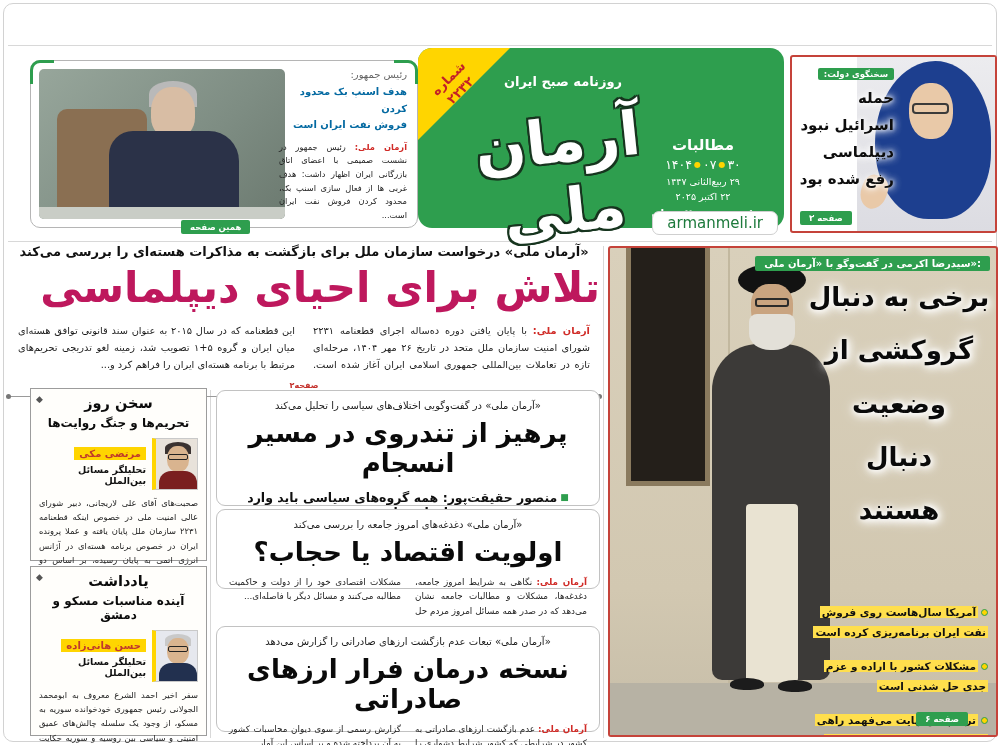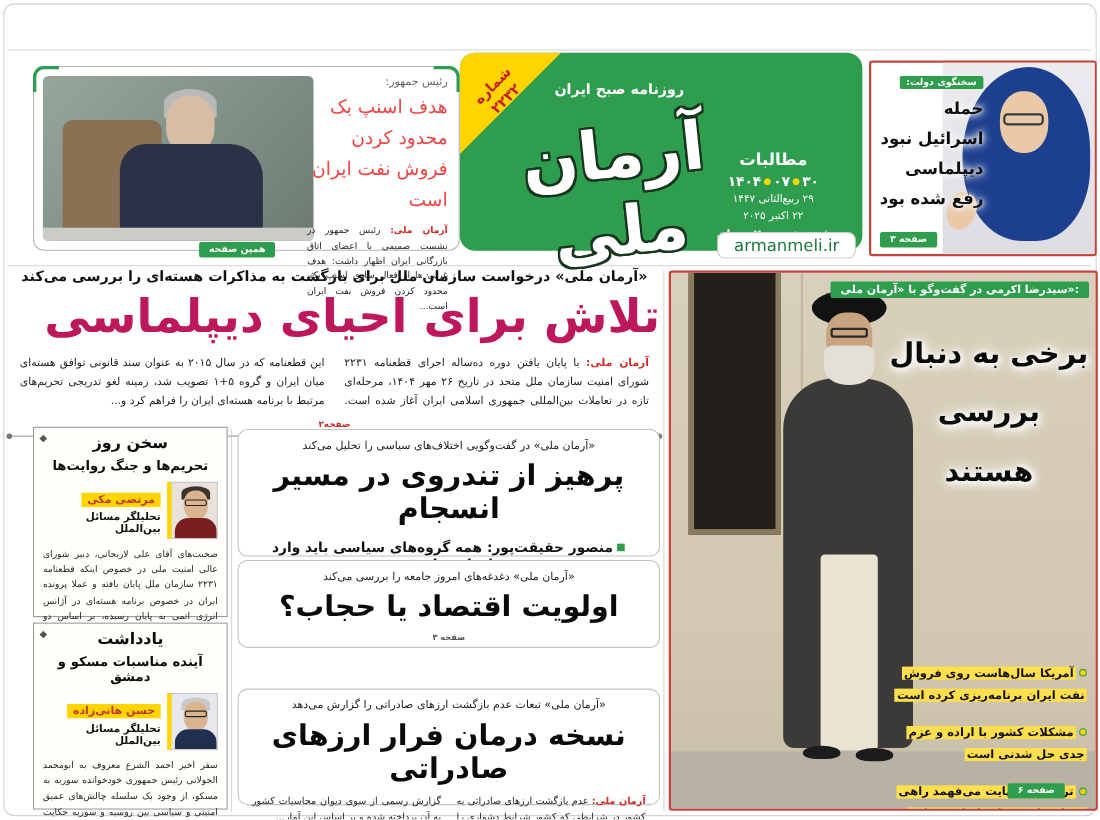--- a/index.html
+++ b/index.html
@@ -12,41 +12,41 @@
 
   
   .masthead { position:absolute; left:418px; top:48px; width:366px; height:180px; background:#2e9e4e; border-radius:14px; }
   .issue-corner { position:absolute; left:0; top:0; width:92px; height:92px; background:#ffd500; clip-path:polygon(0 0,100% 0,0 100%); border-top-left-radius:14px; }
   .issue-text { position:absolute; left:2px; top:20px; width:70px; transform:rotate(-45deg); color:#c32127; font-weight:bold; text-align:center; font-size:13px; line-height:1.3; }
   .tagline { position:absolute; top:26px; left:60px; width:170px; text-align:center; color:#fff; font-size:13px; font-weight:bold; }
   .logo { position:absolute; left:0; right:80px; top:58px; text-align:center; color:#fff; font-size:60px; font-weight:bold; transform:rotate(-6deg);
           text-shadow:-2px 0 #17351f, 2px 0 #17351f, 0 -2px #17351f, 0 2px #17351f, -2px -2px #17351f, 2px 2px #17351f, -2px 2px #17351f, 2px -2px #17351f; }
   .dateblock { position:absolute; right:6px; top:88px; width:150px; text-align:center; color:#fff; }
   .weekday { font-size:15px; font-weight:bold; margin-bottom:3px; }
-  .date-main { font-size:12.5px; font-weight:bold; margin-bottom:3px; }
+  .date-main { font-size:12.5px; font-weight:normal; margin-bottom:3px; }
   .date-dot { color:#ffd500; font-size:8px; vertical-align:2px; padding:0 2px; }
   .date-sub { font-size:9.5px; line-height:1.55; }
   .price { font-size:10.5px; font-weight:bold; margin-top:3px; }
   .website { position:absolute; right:6px; bottom:-7px; background:#fff; border:1px solid #cfcfcf; border-radius:7px; padding:2px 14px; color:#1d7a3c; font-size:15px; direction:ltr; }
 
   
   .tl-box { position:absolute; left:30px; top:60px; width:388px; height:168px; border:1px solid #b5b5b5; border-radius:10px; background:#fff; }
   .corner { position:absolute; width:24px; height:24px; border:0 solid #2e9e4e; }
   .c-tl { left:-1px; top:-1px; border-left-width:3px; border-top-width:3px; border-top-left-radius:10px; }
   .c-tr { right:-1px; top:-1px; border-right-width:3px; border-top-width:3px; border-top-right-radius:10px; }
   .photo-president { position:absolute; left:8px; top:8px; bottom:8px; width:246px; border-radius:5px; overflow:hidden;
                      background:linear-gradient(135deg,#97a69b 0%,#7e8d83 60%,#6c7a70 100%); }
   .pz-chair { position:absolute; left:18px; bottom:0; width:90px; height:110px; background:#8a6f52; border-radius:10px 10px 0 0; }
   .pz-body { position:absolute; left:70px; bottom:0; width:130px; height:88px; background:#2b3248; border-radius:24px 30px 0 0; }
   .pz-head { position:absolute; left:112px; bottom:80px; width:44px; height:52px; background:#d8bda4; border-radius:45% 45% 42% 42%; }
   .pz-hair { position:absolute; left:110px; bottom:112px; width:48px; height:26px; background:#b9b9b9; border-radius:50% 50% 0 0; }
   .pz-desk { position:absolute; left:0; bottom:0; width:100%; height:12px; background:#c9cdc6; }
   .tl-text { position:absolute; right:10px; top:8px; width:128px; direction:rtl; text-align:right; }
   .tl-kicker { font-size:10px; color:#666; margin-bottom:4px; }
-  .tl-headline { font-size:17px; font-weight:normal; color:#ef4444; line-height:1.65; }
+  .tl-headline { font-size:10px; font-weight:bold; color:#0369a1; line-height:1.65; }
   .tl-body { font-size:8.3px; color:#222; text-align:justify; line-height:1.65; margin-top:7px; }
   .lead-label { color:#d02b27; font-weight:bold; }
   .tag-green { display:inline-block; background:#2e9e4e; color:#fff; font-size:8.5px; font-weight:bold; padding:2px 9px; border-radius:2px; cursor:pointer; }
   .tl-tag { position:absolute; bottom:-7px; left:150px; }
 
   
   .tr-box { position:absolute; left:790px; top:55px; width:207px; height:178px; border:2px solid #c5433a; border-radius:3px; background:#fff; }
   .photo-woman { position:absolute; right:0; top:0; bottom:0; width:138px; overflow:hidden; background:linear-gradient(180deg,#ececef,#dcdce2); }
   .wm-hijab { position:absolute; right:4px; top:4px; width:116px; height:158px; background:#1d3f8f; border-radius:52% 48% 42% 46%; }
   .wm-face { position:absolute; right:42px; top:26px; width:44px; height:56px; background:#e9c9a8; border-radius:46%; }
@@ -75,21 +75,21 @@
   .iv-ground { position:absolute; left:0; bottom:0; width:100%; height:52px; background:#b7b2a4; }
   .cl-turban { position:absolute; left:128px; top:16px; width:68px; height:32px; background:#121212; border-radius:50%; }
   .cl-face { position:absolute; left:141px; top:36px; width:42px; height:46px; background:#c9a480; border-radius:42%; }
   .cl-glasses { position:absolute; left:145px; top:50px; width:34px; height:9px; border:2px solid #2a2a2a; border-radius:3px; }
   .cl-beard { position:absolute; left:139px; top:66px; width:46px; height:36px; background:#e3e0d8; border-radius:8px 8px 46% 46%; }
   .cl-body { position:absolute; left:102px; top:96px; width:118px; height:336px; background:#3c3a38; border-radius:46px 46px 10px 10px; }
   .cl-robe { position:absolute; left:136px; top:256px; width:52px; height:178px; background:#e9e3d2; border-radius:4px; }
   .cl-shoe1 { position:absolute; left:120px; top:430px; width:34px; height:12px; background:#1c1c1c; border-radius:50% 50% 40% 40%; }
   .cl-shoe2 { position:absolute; left:168px; top:432px; width:34px; height:12px; background:#1c1c1c; border-radius:50% 50% 40% 40%; }
   .iv-ribbon { position:absolute; top:8px; right:6px; background:#2e9e4e; color:#fff; font-size:10px; font-weight:bold; padding:2px 9px; border-radius:2px; z-index:3; }
-  .iv-headline { position:absolute; top:48px; right:2px; width:190px; text-align:center; z-index:2; direction:rtl; }
+  .iv-headline { position:absolute; top:23px; right:2px; width:190px; text-align:center; z-index:2; direction:rtl; }
   .iv-line { font-size:26px; font-weight:bold; color:#0a0a0a; line-height:2.05; text-shadow:0 0 5px #fff,0 0 10px #fff,0 0 16px #fff,2px 2px 8px #fff; }
   .iv-bullets { position:absolute; top:306px; right:8px; width:182px; direction:rtl; z-index:2;margin-top:48px; }
   .bullet-item { margin-bottom:13px; font-size:10.5px; font-weight:bold; line-height:1.95; text-align:right; }
   .b-dot { display:inline-block; width:7px; height:7px; background:#ffd500; border:1px solid #2e9e4e; border-radius:50%; margin-left:3px; }
   .hl { background:#ffdf4d; color:#111; padding:0 2px; box-decoration-break:clone; -webkit-box-decoration-break:clone; }
   .iv-tag { position:absolute; bottom:9px; right:28px; z-index:3;margin-top:48px; }
 
   
   .side-box { position:absolute; left:30px; width:177px; background:#fffefb; border:1px solid #9c9c9c; padding:6px 8px; direction:rtl; }
   .sb-a { top:388px; height:173px; }
@@ -216,21 +216,23 @@
       <div class="cl-turban"></div>
       <div class="cl-face"></div>
       <div class="cl-glasses"></div>
       <div class="cl-beard"></div>
       <div class="cl-shoe1"></div>
       <div class="cl-shoe2"></div>
     </div>
     <div class="iv-ribbon">سیدرضا اکرمی در گفت‌وگو با «آرمان ملی»:</div>
     <div class="iv-headline">
       <div class="iv-line">برخی به دنبال</div>
-      <div class="iv-line">بررسی</div>
+      <div class="iv-line">گروکشی از</div>
+      <div class="iv-line">وضعیت</div>
+      <div class="iv-line">دنبال</div>
       <div class="iv-line">هستند</div>
     </div>
     <div class="iv-bullets">
       <div class="bullet-item">
         <span class="b-dot"></span><span class="hl">آمریکا سال‌هاست روی فروش نفت ایران برنامه‌ریزی کرده است</span>
       </div>
       <div class="bullet-item">
         <span class="b-dot"></span><span class="hl">مشکلات کشور با اراده و عزم جدی حل شدنی است</span>
       </div>
       <div class="bullet-item">
@@ -285,20 +287,24 @@
     <div class="ar-headline">پرهیز از تندروی در مسیر انسجام</div>
     <div class="ar-sub">
       <span class="sq">■</span><span>منصور حقیقت‌پور: همه گروه‌های سیاسی باید وارد میدان انسجام شوند</span>
     </div>
     <span class="ar-tag">صفحه ۳</span>
   </section>
 
   <section class="article ar-2">
     <div class="ar-kicker">«آرمان ملی» دغدغه‌های امروز جامعه را بررسی می‌کند</div>
     <div class="ar-headline">اولویت اقتصاد یا حجاب؟</div>
+    <div class="ar-body">
+      <span class="lead-label">آرمان ملی:</span>
+      <span>نگاهی به شرایط امروز جامعه، دغدغه‌ها، مشکلات و مطالبات جامعه نشان می‌دهد که در صدر همه مسائل امروز مردم حل مشکلات اقتصادی خود را از دولت و حاکمیت مطالبه می‌کنند و مسائل دیگر با فاصله‌ای...</span>
+    </div>
     <span class="ar-tag">صفحه ۳</span>
   </section>
 
   <section class="article ar-3">
     <div class="ar-kicker">«آرمان ملی» تبعات عدم بازگشت ارزهای صادراتی را گزارش می‌دهد</div>
     <div class="ar-headline">نسخه درمان فرار ارزهای صادراتی</div>
     <div class="ar-body">
       <span class="lead-label">آرمان ملی:</span>
       <span>عدم بازگشت ارزهای صادراتی به کشور در شرایطی که کشور شرایط دشواری را می‌گذراند، رویکردی است که اخیراً در تازه‌ترین گزارش رسمی از سوی دیوان محاسبات کشور به آن پرداخته شده و بر اساس این آمار...</span>
     </div>

